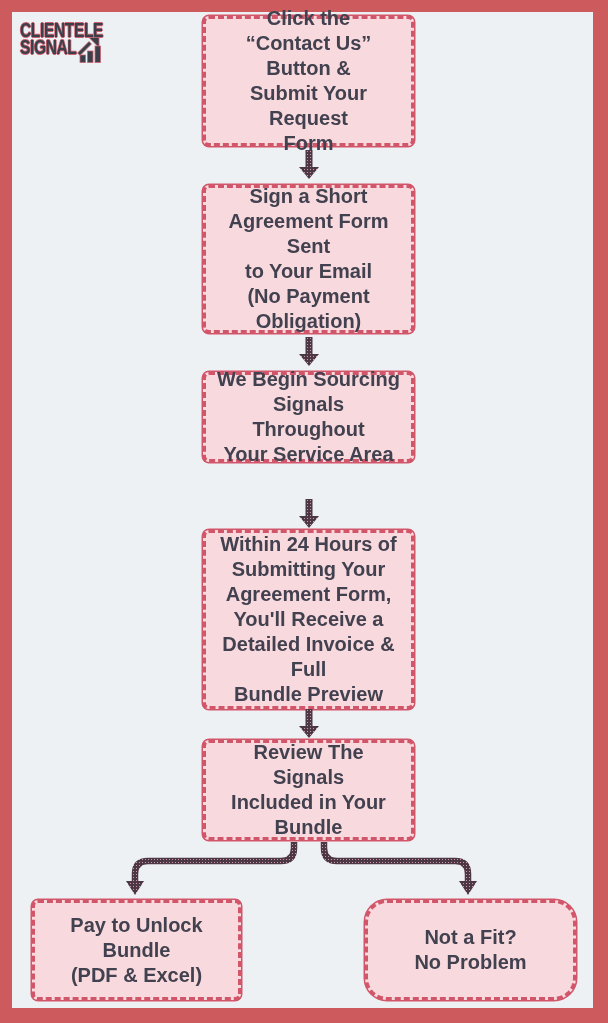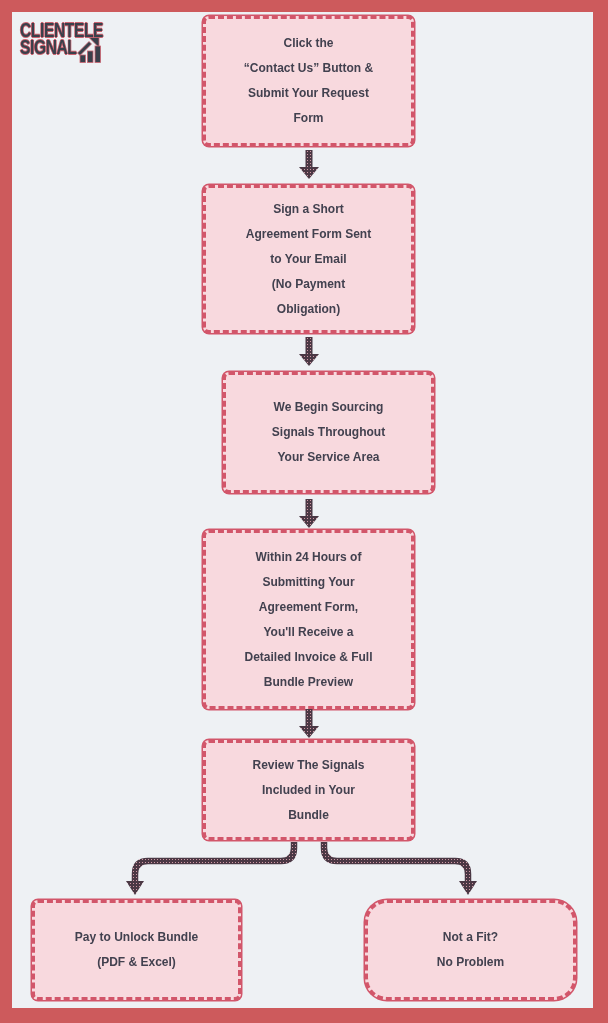--- a/index.html
+++ b/index.html
@@ -42,29 +42,29 @@
     background: #f8d9de;
     border: 3px dashed #d2566a;
     box-shadow: 0 0 0 1.5px #d2566a;
     border-radius: 6px;
     display: flex;
     align-items: center;
     justify-content: center;
     text-align: center;
     color: #42414f;
     font-weight: 700;
-    font-size: 12px;
+    font-size: 20px;
     line-height: 25px;
     white-space: pre-line;
     padding: 0 10px;
   }
   .step   { left: 203px; width: 211px; }
   #box-1  { top: 16px;  height: 130px; }
   #box-2  { top: 185px; height: 148px; }
-  #box-3  { top: 372px; height: 121px; margin-left: 20px; }
+  #box-3  { top: 372px; height: 90px; }
   #box-4  { top: 530px; height: 179px; }
   #box-5  { top: 740px; height: 100px; }
   #box-pay    { left: 32px;  top: 900px; width: 209px; height: 100px; }
   #box-notfit { left: 365px; top: 900px; width: 211px; height: 100px; border-radius: 22px; }
   
   .v-arrow { position: absolute; left: 297px; }
   #arrow-1 { top: 150px; }
   #arrow-2 { top: 337px; }
   #arrow-3 { top: 499px; }
   #arrow-4 { top: 709px; }

